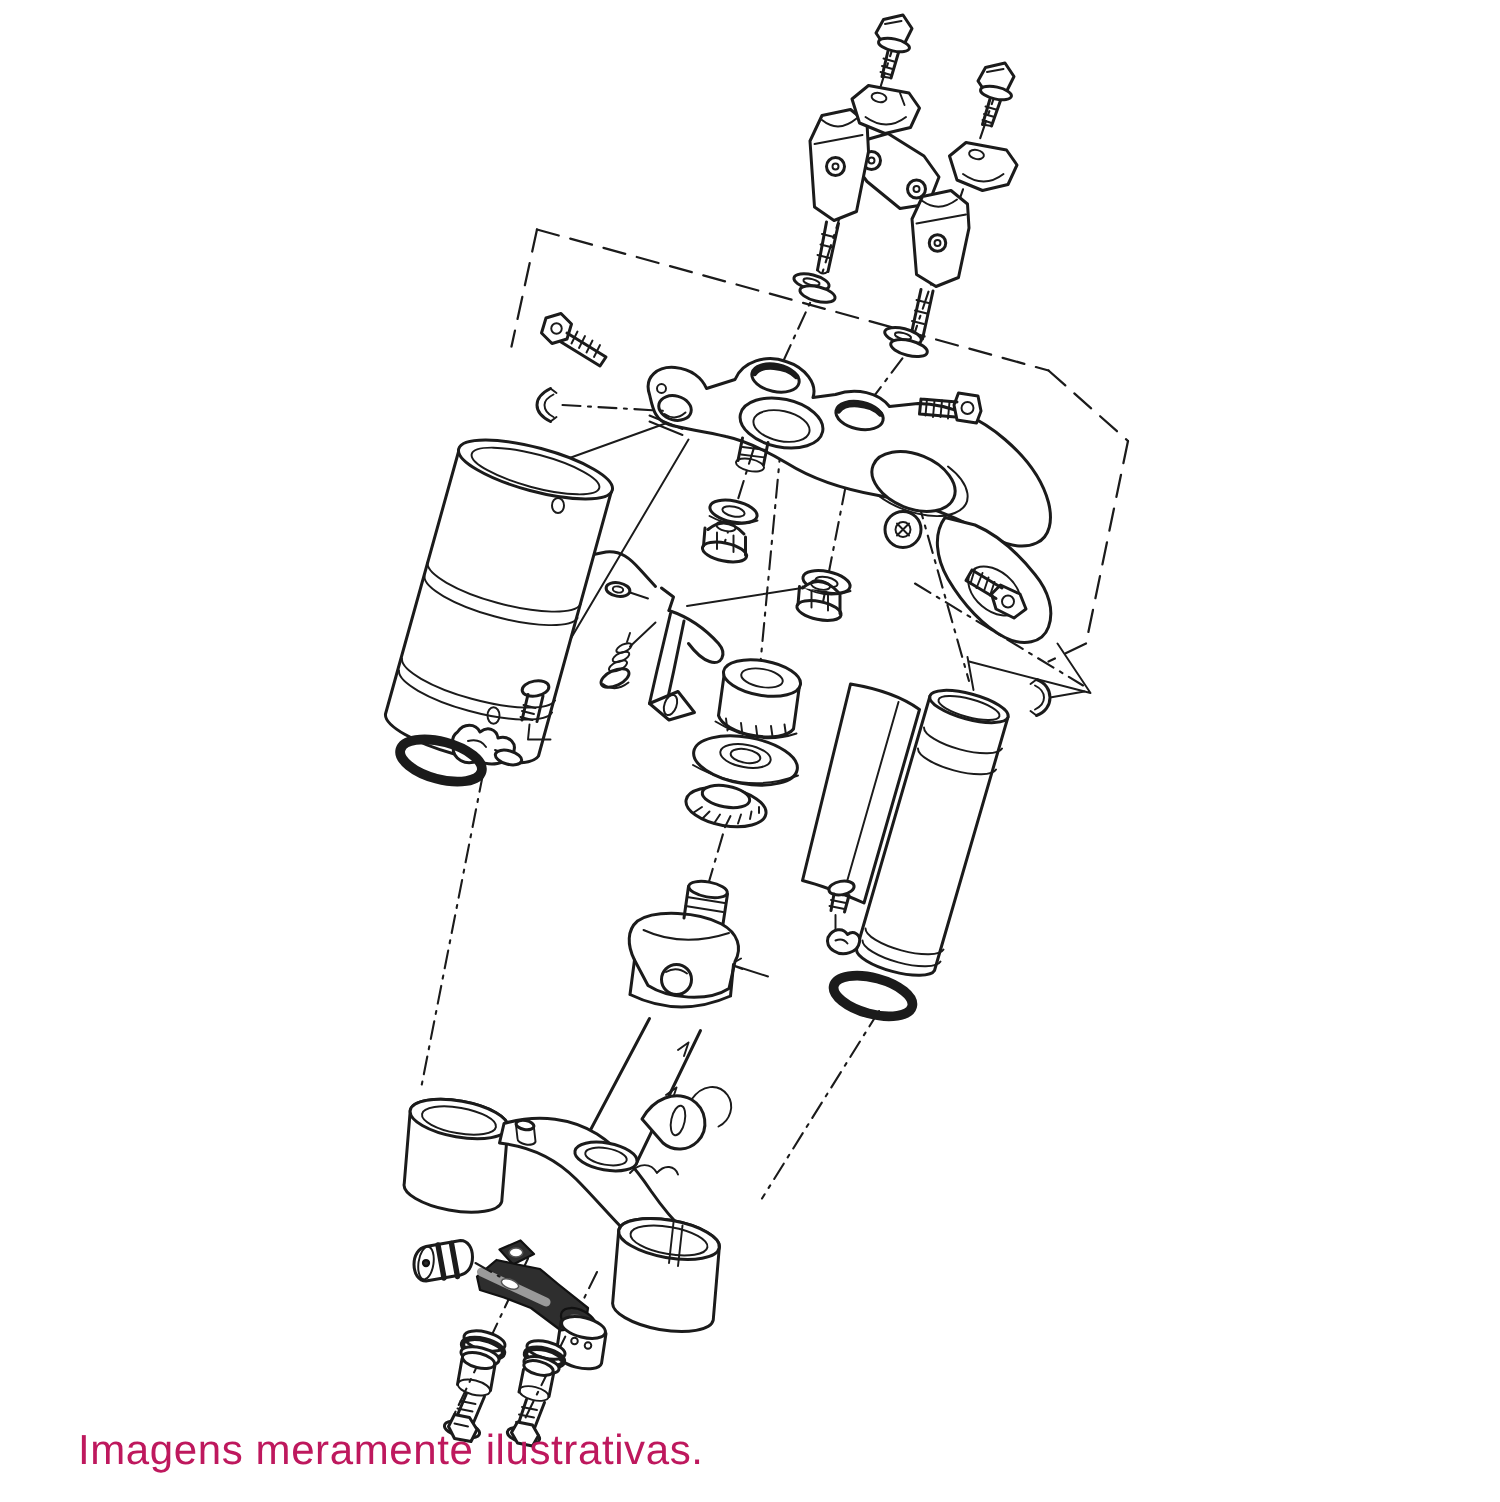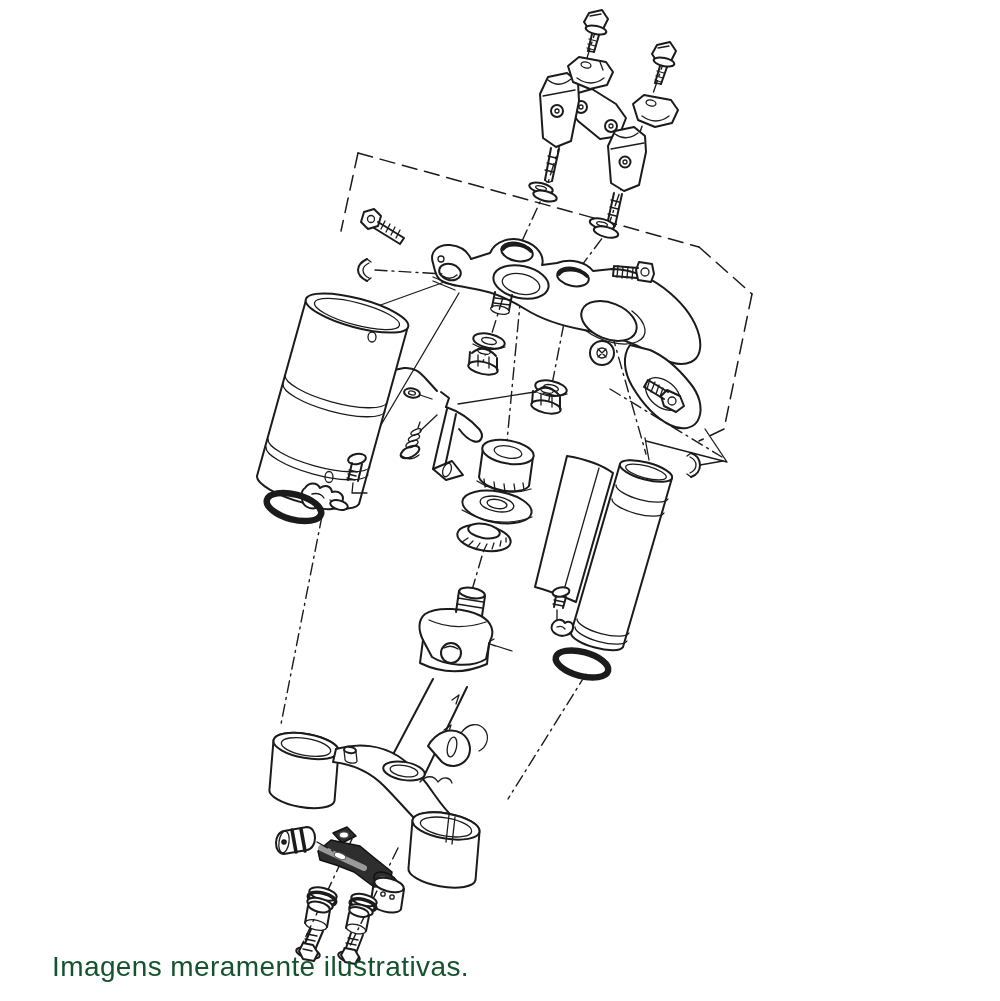--- a/index.html
+++ b/index.html
@@ -11,21 +11,21 @@
   #diag .wf{fill:#ffffff}
   #diag .t1{stroke-width:1.3}
   #diag .dash{stroke-dasharray:15 8;stroke-width:1.5}
   #diag .ddot{stroke-dasharray:12 5 2 5;stroke-width:1.4}
   #diag .oring{stroke-width:6.5}
   #diag .bold{stroke-width:3.6}
   #diag .dk{fill:#2e2e2e;stroke:#111;stroke-width:1.5}
   #diag .lt{fill:#ffffff;stroke:#555;stroke-width:1}
   #diag .pin{stroke:#9a9a9a;stroke-width:6}
   .caption{position:absolute;left:52px;top:950px;font-size:28px;line-height:1.2;
-    color:#14532d;letter-spacing:.4px;font-family:"Liberation Sans",sans-serif}
+    color:#be185d;letter-spacing:.4px;font-family:"Liberation Sans",sans-serif}
 </style>
 </head>
 <body>
 
 <div class="canvas">
 <svg id="diag" width="1000" height="1001" viewBox="0 0 1000 1001">
 
   <g>
     <path class="dash" d="M358,153 L699,247"></path>
     <path class="dash" d="M358,153 L341,231"></path>

